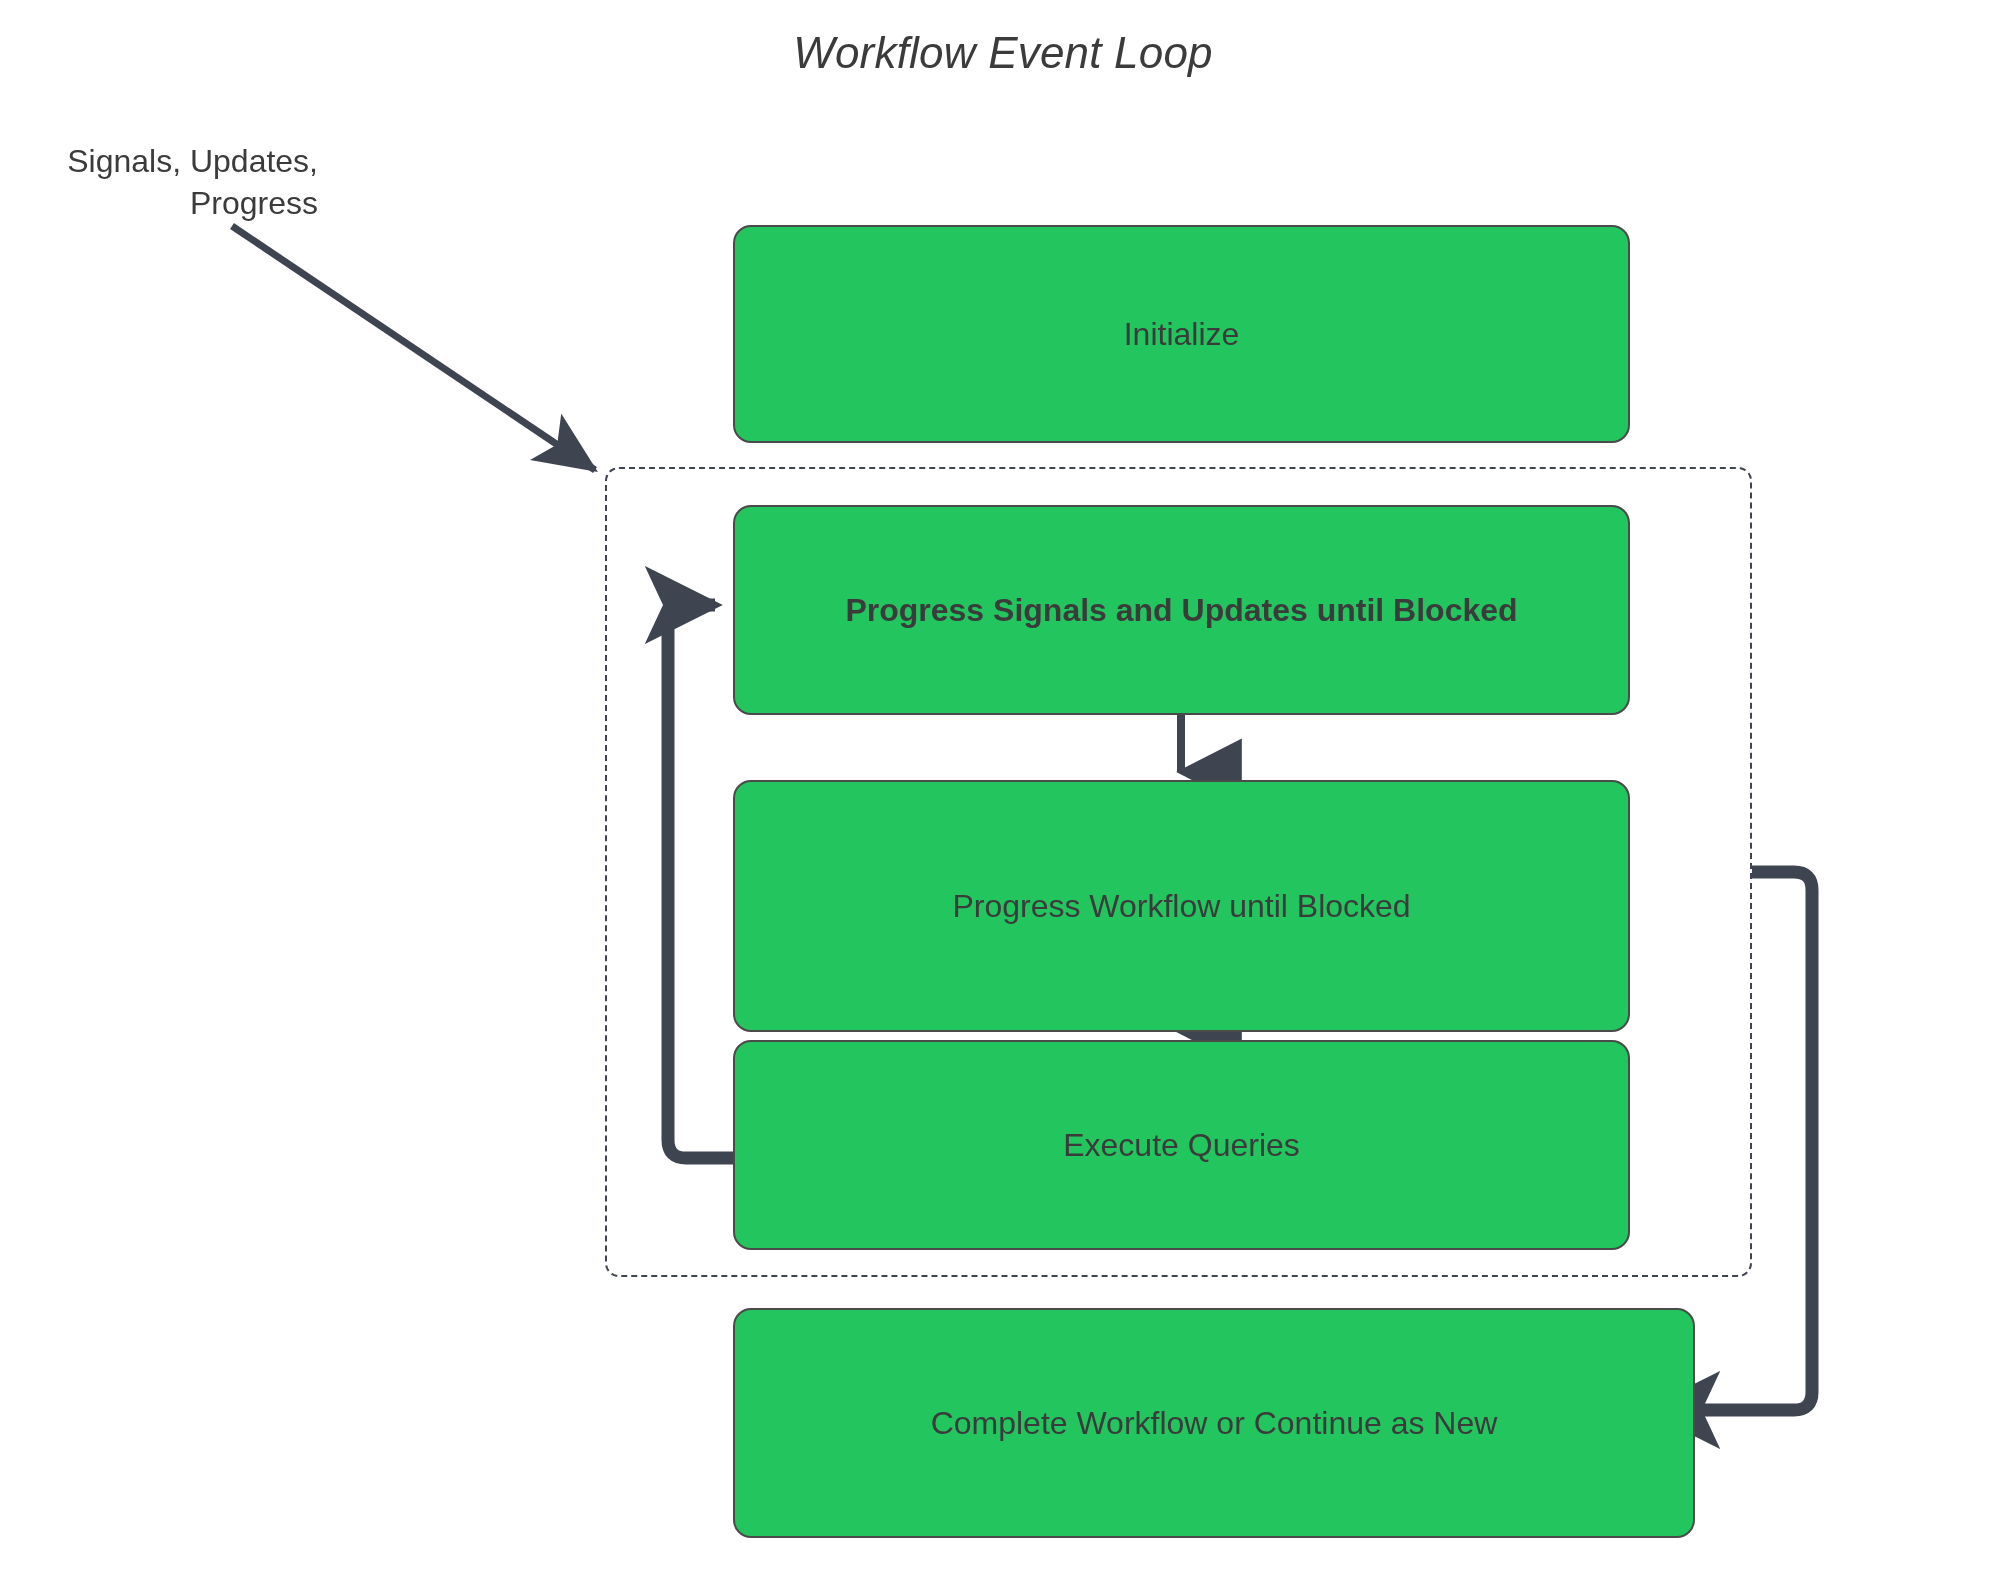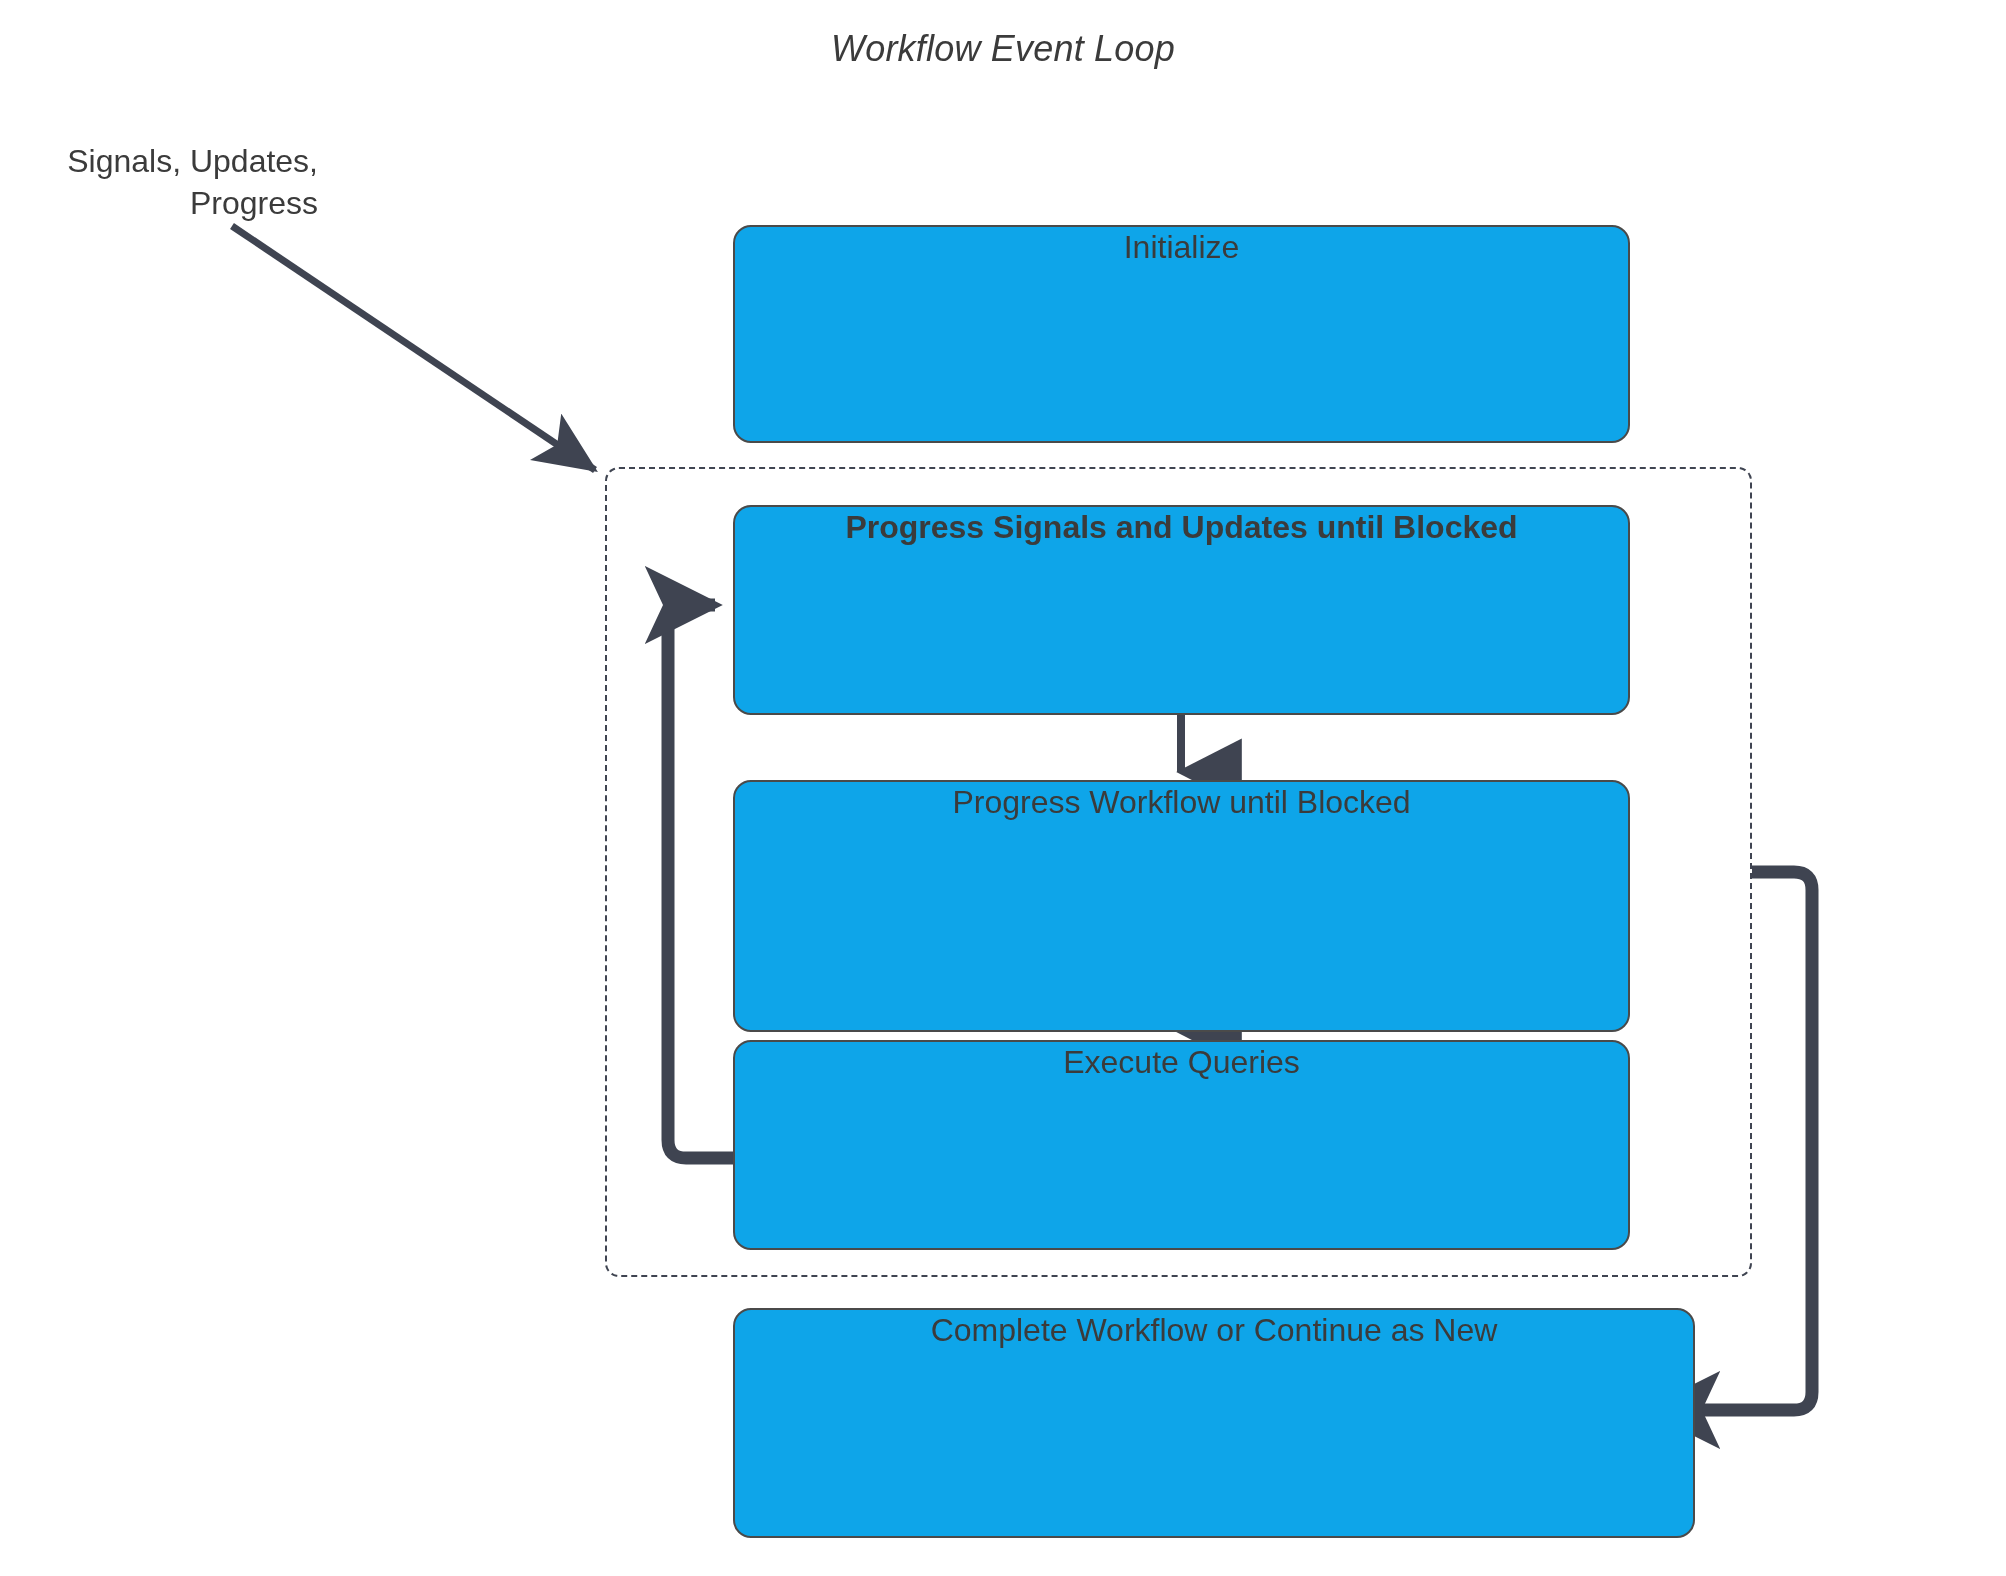--- a/index.html
+++ b/index.html
@@ -23,21 +23,21 @@
     height: 1576px;
     pointer-events: none;
   }
   .title {
     position: absolute;
     left: 0;
     top: 28px;
     width: 2006px;
     text-align: center;
     font-style: italic;
-    font-size: 36px;
+    font-size: 44px;
     color: #3b3b3b;
     letter-spacing: 0.2px;
   }
   .ext-label {
     position: absolute;
     left: 18px;
     top: 140px;
     width: 300px;
     text-align: right;
     font-size: 32px;
@@ -50,24 +50,25 @@
     top: 467px;
     width: 1147px;
     height: 810px;
     border: 2px dashed #3f4451;
     border-radius: 14px;
     box-sizing: border-box;
   }
   .node {
     position: absolute;
     box-sizing: border-box;
-    background: #0ea5e9;
+    background: #22c55e;
     border: 2px solid #4a4a4a;
     border-radius: 18px;
     display: flex;
+    align-items: center;
     justify-content: center;
   }
   .node-label {
     font-size: 32px;
     color: #3b3b3b;
     text-align: center;
     padding: 0 18px;
     line-height: 40px;
   }
   #node-initialize  { left: 733px; top: 225px;  width: 897px; height: 218px; }

